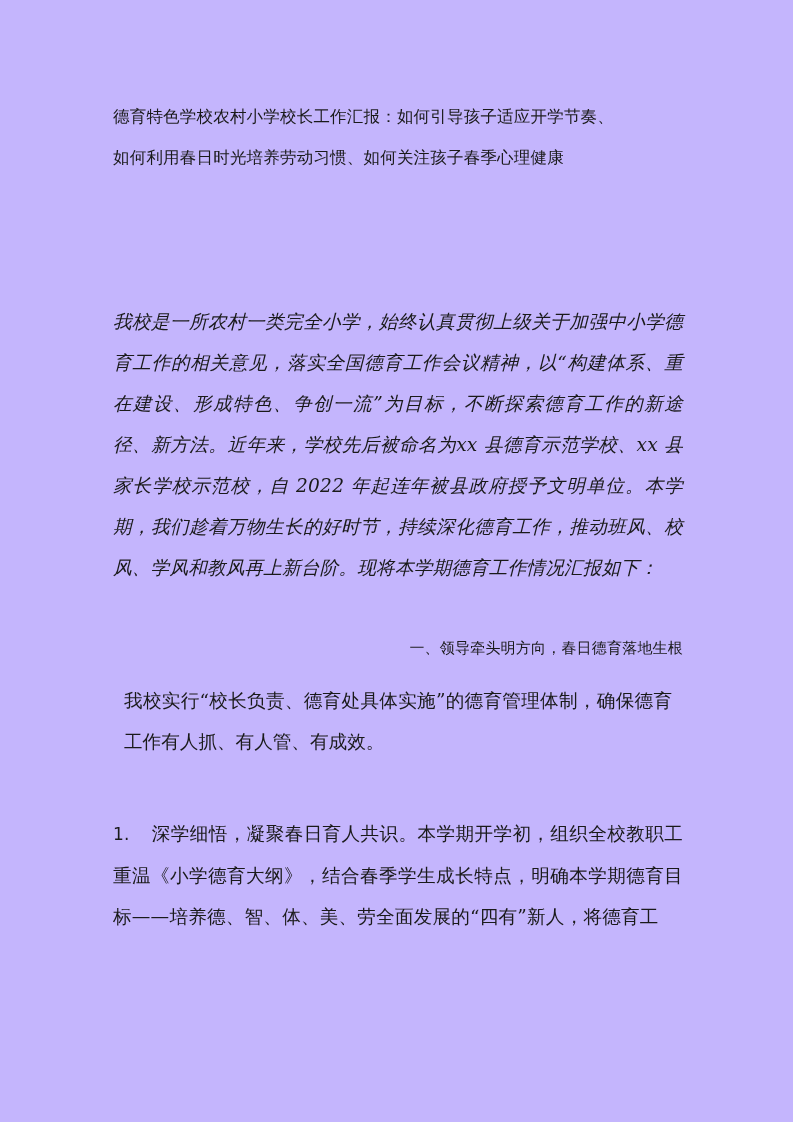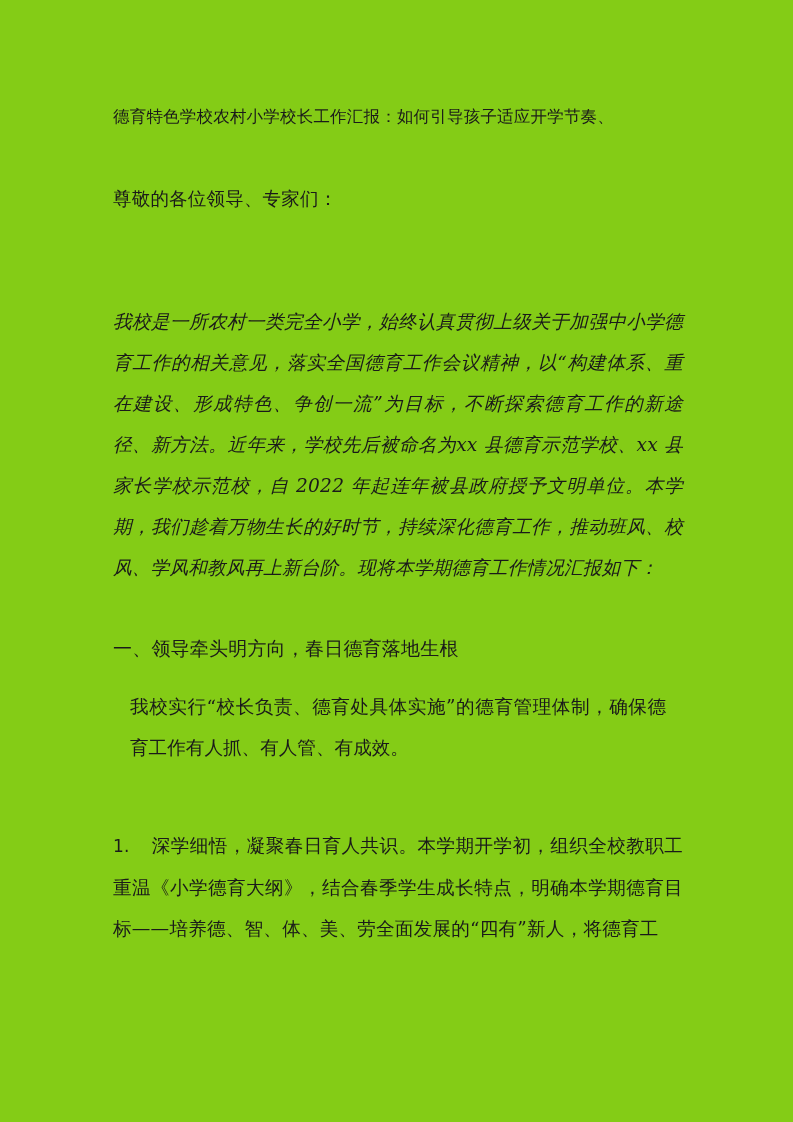--- a/index.html
+++ b/index.html
@@ -13,21 +13,21 @@
     overflow: hidden;
     font-family: "DejaVu Serif", "Liberation Serif", serif;
     color: #1a1a1a;
     -webkit-font-smoothing: antialiased;
   }
 
   .page {
     position: relative;
     width: 793px;
     height: 1122px;
-    background: #84cc16;
+    background: #c4b5fd;
     box-sizing: border-box;
   }
 
   .content {
     position: absolute;
     left: 113px;
     top: 96px;
     width: 570px;
   }
 
@@ -61,32 +61,32 @@
     text-align: left;
   }
 
   .para {
     font-size: 18.6px;
     line-height: 41px;
     font-style: italic;
   }
 
   .section-heading {
-    font-size: 19px;
+    font-size: 15px;
     line-height: 41px;
-    text-align: left;
+    text-align: right;
   }
 
   .heading-body {
     font-size: 18.6px;
     line-height: 41px;
     text-align: justify;
     text-justify: inter-ideograph;
     word-break: break-all;
-    margin: 17px;
+    margin: 11px;
   }
 
   .numbered-item {
     font-size: 18.6px;
     line-height: 41px;
   }
 
   .item-number {
     font-family: "DejaVu Sans", "Liberation Sans", sans-serif;
     font-size: 17px;
@@ -96,25 +96,24 @@
     display: inline-block;
     width: 22px;
   }
 </style>
 </head>
 <body>
 
 <div class="page">
   <div class="content">
 
-    <p class="doc-title"><span>德育特色学校农村小学校长工作汇报：如何引导孩子适应开学节奏、</span><br></p>
+    <p class="doc-title"><span>德育特色学校农村小学校长工作汇报：如何引导孩子适应开学节奏、</span><br><span>如何利用春日时光培养劳动习惯、如何关注孩子春季心理健康</span></p>
 
     <div class="gap-lg"></div>
 
-    <p class="salutation">尊敬的各位领导、专家们：</p>
 
     <div class="gap-lg"></div>
 
 
     <div class="gap-lg"></div>
 
     <p class="para">我校是一所农村一类完全小学，始终认真贯彻上级关于加强中小学德育工作的相关意见，落实全国德育工作会议精神，以“构建体系、重在建设、形成特色、争创一流”为目标，不断探索德育工作的新途径、新方法。近年来，学校先后被命名为xx 县德育示范学校、xx 县家长学校示范校，自 2022 年起连年被县政府授予文明单位。本学期，我们趁着万物生长的好时节，持续深化德育工作，推动班风、校风、学风和教风再上新台阶。现将本学期德育工作情况汇报如下：</p>
 
     <div class="gap-md"></div>
 

